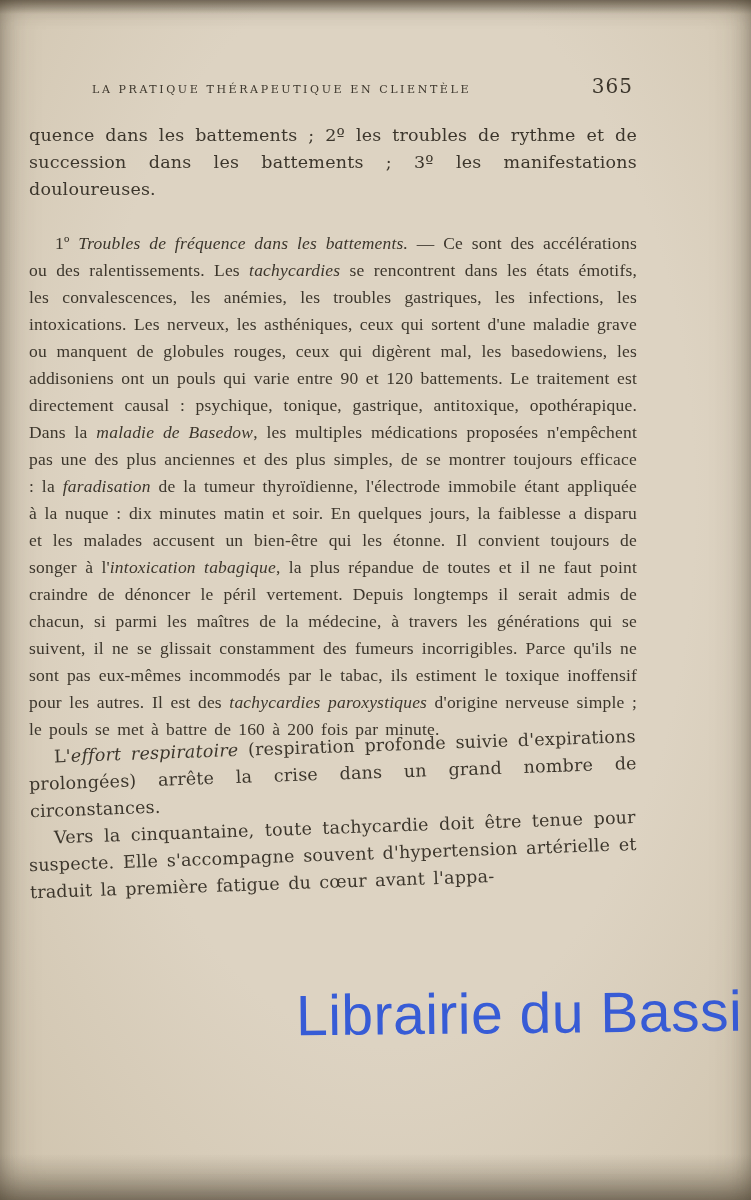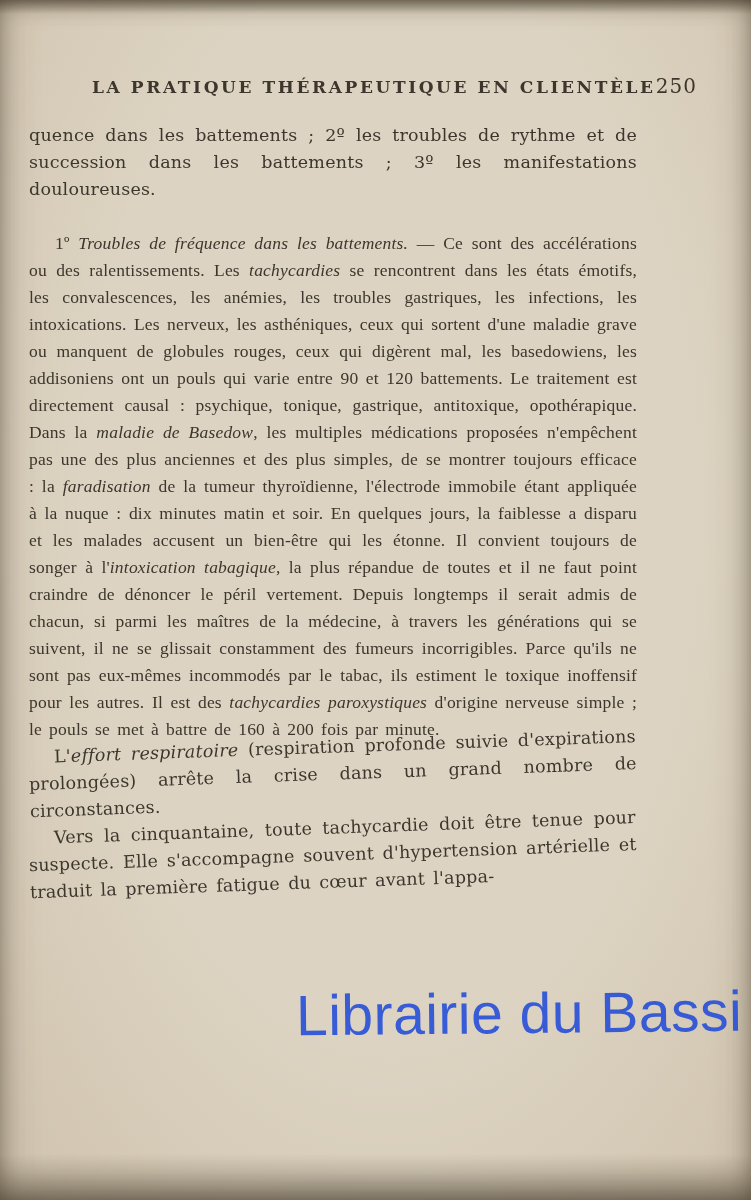--- a/index.html
+++ b/index.html
@@ -25,22 +25,22 @@
     font-family: "DejaVu Serif", serif;
     color: #3c362c;
   }
   .header {
     display: flex;
     justify-content: space-between;
     align-items: baseline;
     margin: 74px 118px 0 92px;
   }
   .running-title {
-    font-size: 17px;
-    font-weight: bold;
+    font-size: 11px;
+    font-weight: normal;
     letter-spacing: 2.6px;
     white-space: nowrap;
   }
   .page-number {
     font-size: 20px;
     letter-spacing: 1px;
   }
   .text-block {
     margin: 24px 114px 0 29px;
     font-size: 17.5px;
@@ -73,21 +73,21 @@
     transform: rotate(-0.6deg);
     letter-spacing: 0.5px;
   }
 </style>
 </head>
 <body>
 
 <div class="page">
   <div class="header">
     <span class="running-title">LA PRATIQUE THÉRAPEUTIQUE EN CLIENTÈLE</span>
-    <span class="page-number">250</span>
+    <span class="page-number">365</span>
   </div>
 
   <div class="text-block">
       <p class=""><span>quence dans les battements ; 2º les troubles de rythme et de succession dans les battements ; 3º les manifestations douloureuses.</span></p>
       <p class="indent space-before"><span>1º </span><span class="it">Troubles de fréquence dans les battements.</span><span> — Ce sont des accélérations ou des ralentissements. Les </span><span class="it">tachycardies</span><span> se rencontrent dans les états émotifs, les convalescences, les anémies, les troubles gastriques, les infections, les intoxications. Les nerveux, les asthéniques, ceux qui sortent d'une maladie grave ou manquent de globules rouges, ceux qui digèrent mal, les basedowiens, les addisoniens ont un pouls qui varie entre 90 et 120 battements. Le traitement est directement causal : psychique, tonique, gastrique, antitoxique, opothérapique. Dans la </span><span class="it">maladie de Basedow</span><span>, les multiples médications proposées n'empêchent pas une des plus anciennes et des plus simples, de se montrer toujours efficace : la </span><span class="it">faradisation</span><span> de la tumeur thyroïdienne, l'électrode immobile étant appliquée à la nuque : dix minutes matin et soir. En quelques jours, la faiblesse a disparu et les malades accusent un bien-être qui les étonne. Il convient toujours de songer à l'</span><span class="it">intoxication tabagique</span><span>, la plus répandue de toutes et il ne faut point craindre de dénoncer le péril vertement. Depuis longtemps il serait admis de chacun, si parmi les maîtres de la médecine, à travers les générations qui se suivent, il ne se glissait constamment des fumeurs incorrigibles. Parce qu'ils ne sont pas eux-mêmes incommodés par le tabac, ils estiment le toxique inoffensif pour les autres. Il est des </span><span class="it">tachycardies paroxystiques</span><span> d'origine nerveuse simple ; le pouls se met à battre de 160 à 200 fois par minute.</span></p>
       <p class="indent tilt"><span>L'</span><span class="it">effort respiratoire</span><span> (respiration profonde suivie d'expirations prolongées) arrête la crise dans un grand nombre de circonstances.</span></p>
       <p class="indent tilt"><span>Vers la cinquantaine, toute tachycardie doit être tenue pour suspecte. Elle s'accompagne souvent d'hypertension artérielle et traduit la première fatigue du cœur avant l'appa-</span></p>
     </div>
 
   <div class="watermark">Librairie du Bassi</div>

